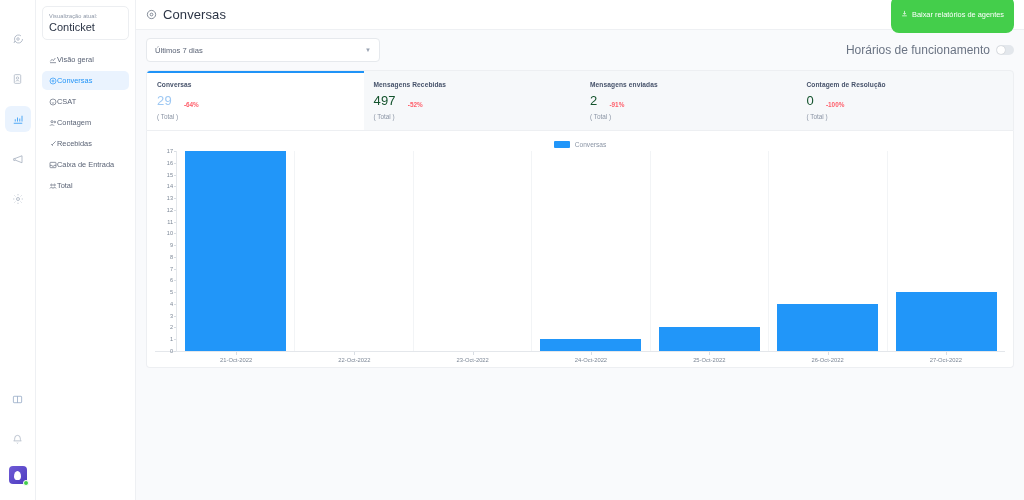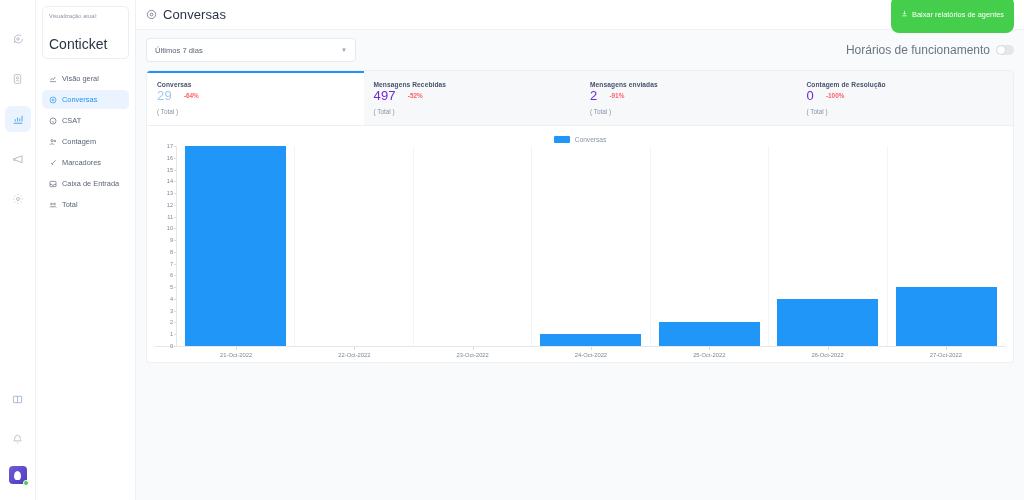--- a/index.html
+++ b/index.html
@@ -48,23 +48,23 @@
     width: 100px; height: 500px; flex: none;
     background: #ffffff;
     border-right: 1px solid #eef0f3;
     padding: 6px 6px 0 6px;
   }
   .account-box {
     border: 1px solid #eceef1; border-radius: 5px;
     padding: 5px 6px 6px 6px; margin-bottom: 10px;
   }
   .account-label { font-size: 5.6px; color: #8b95a5; line-height: 1.5; letter-spacing: .1px; }
-  .account-name { font-size: 14px; color: #2b3445; margin-top: 16px; }
+  .account-name { font-size: 11px; color: #2b3445; margin-top: 1px; }
   .nav-item {
-    display: flex; align-items: center; gap: 5px;
+    display: flex; align-items: center; 
     padding: 5px 6px; border-radius: 5px; margin-bottom: 2px;
     font-size: 7.4px; color: #5a6375; cursor: pointer;
   }
   .nav-item.active { background: #eaf3fe; color: #1f93f7; }
   .nav-ico { width: 9px; height: 9px; display: flex; align-items: center; justify-content: center; flex: none; }
 
   
   .main { flex: 1; height: 500px; display: flex; flex-direction: column; background: #f9fafc; min-width: 0; }
   .topbar {
     height: 30px; background: #fff; border-bottom: 1px solid #eef0f3;
@@ -75,21 +75,21 @@
   .btn-green {
     background: #44ce4b; color: #fff; border: none; border-radius: 8px;
     font-size: 7.4px; padding: 14px 10px; display: flex; align-items: center; gap: 4px;
     cursor: pointer; font-family: inherit; white-space: nowrap;
   }
 
   .filterbar {
     height: 40px; display: flex; align-items: center; padding: 0 10px; flex: none;
   }
   .select {
-    width: 210px; height: 24px; background: #fff;
+    width: 234px; height: 24px; background: #fff;
     border: 1px solid #e6e9ed; border-radius: 4px;
     display: flex; align-items: center; padding: 0 8px;
     font-size: 7.6px; color: #5a6375; cursor: pointer;
   }
   .select-val { flex: 1; }
   .caret { color: #9aa3b2; font-size: 6px; }
   .filter-spacer { flex: 1; }
   .bh-label { font-size: 12px; color: #6b7484; margin-right: 6px; }
   .toggle {
     width: 18px; height: 10px; border-radius: 5px; background: #e3e7ec;
@@ -102,22 +102,22 @@
 
   
   .cards {
     margin: 0 10px; background: #f6f8fa;
     border: 1px solid #edeff2; border-radius: 4px 4px 0 0;
     display: flex; flex: none; overflow: hidden;
   }
   .card { flex: 1; padding: 8px 10px 10px 10px; border-top: 2px solid transparent; min-width: 0; cursor: pointer; }
   .card.active { background: #fff; border-top-color: #1f93f7; }
   .card-title { font-size: 6.6px; font-weight: bold; color: #46526a; white-space: nowrap; letter-spacing: .1px; }
-  .card-row { display: flex; align-items: center; gap: 12px; }
-  .card-value { font-size: 13px; color: #6d28d9; font-weight: 400; white-space: nowrap; letter-spacing: .2px; }
+  .card-row { display: flex; align-items: flex-end; gap: 12px; margin-top: 5px; }
+  .card-value { font-size: 13px; color: #14532d; font-weight: 400; white-space: nowrap; letter-spacing: .2px; }
   .card.active .card-value { color: #9ec8f3; }
   .card-delta { font-size: 6.4px; font-weight: bold; white-space: nowrap; }
   .neg { color: #ff5f6b; }
   .pos { color: #44ce4b; }
   .card-sub { font-size: 6.4px; color: #8b95a5; margin-top: 5px; }
 
   
   .chart-panel {
     margin: 0 10px; background: #fff;
     border: 1px solid #edeff2; border-top: none; border-radius: 0 0 4px 4px;
@@ -282,21 +282,21 @@
       <span>Contagem</span>
     </div>
 
     <div class="nav-item">
       <span class="nav-ico">
         <svg width="8" height="8" viewBox="0 0 24 24" fill="none" stroke="currentColor" stroke-width="2">
           <path d="M20 4L9 15"></path>
             <path d="M6.5 12.5l5 5"></path>
         </svg>
       </span>
-      <span>Marcadores</span>
+      <span>Recebidas</span>
     </div>
 
     <div class="nav-item">
       <span class="nav-ico">
         <svg width="8" height="8" viewBox="0 0 24 24" fill="none" stroke="currentColor" stroke-width="2">
           <rect x="3" y="4" width="18" height="16" rx="2"></rect>
             <path d="M3 13h5l1.5 2.5h5L16 13h5"></path>
         </svg>
       </span>
       <span>Caixa de Entrada</span>

